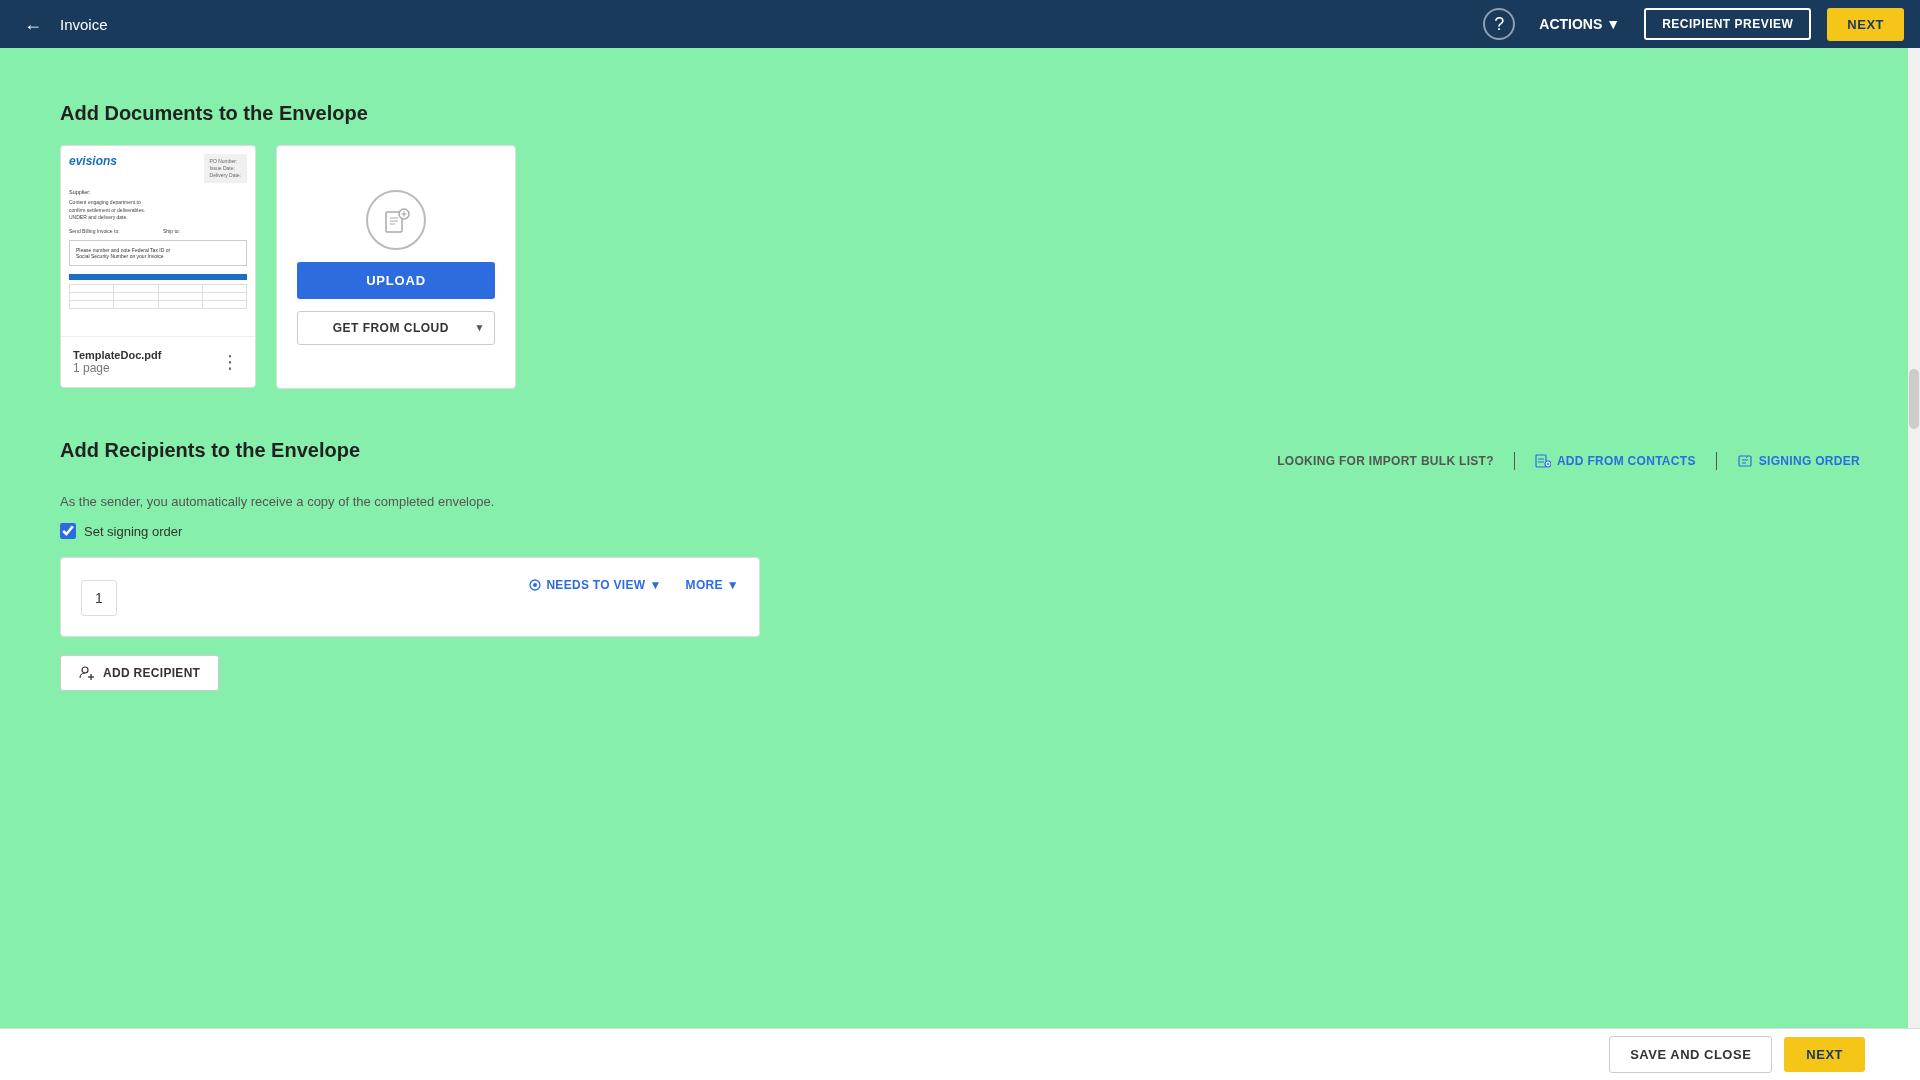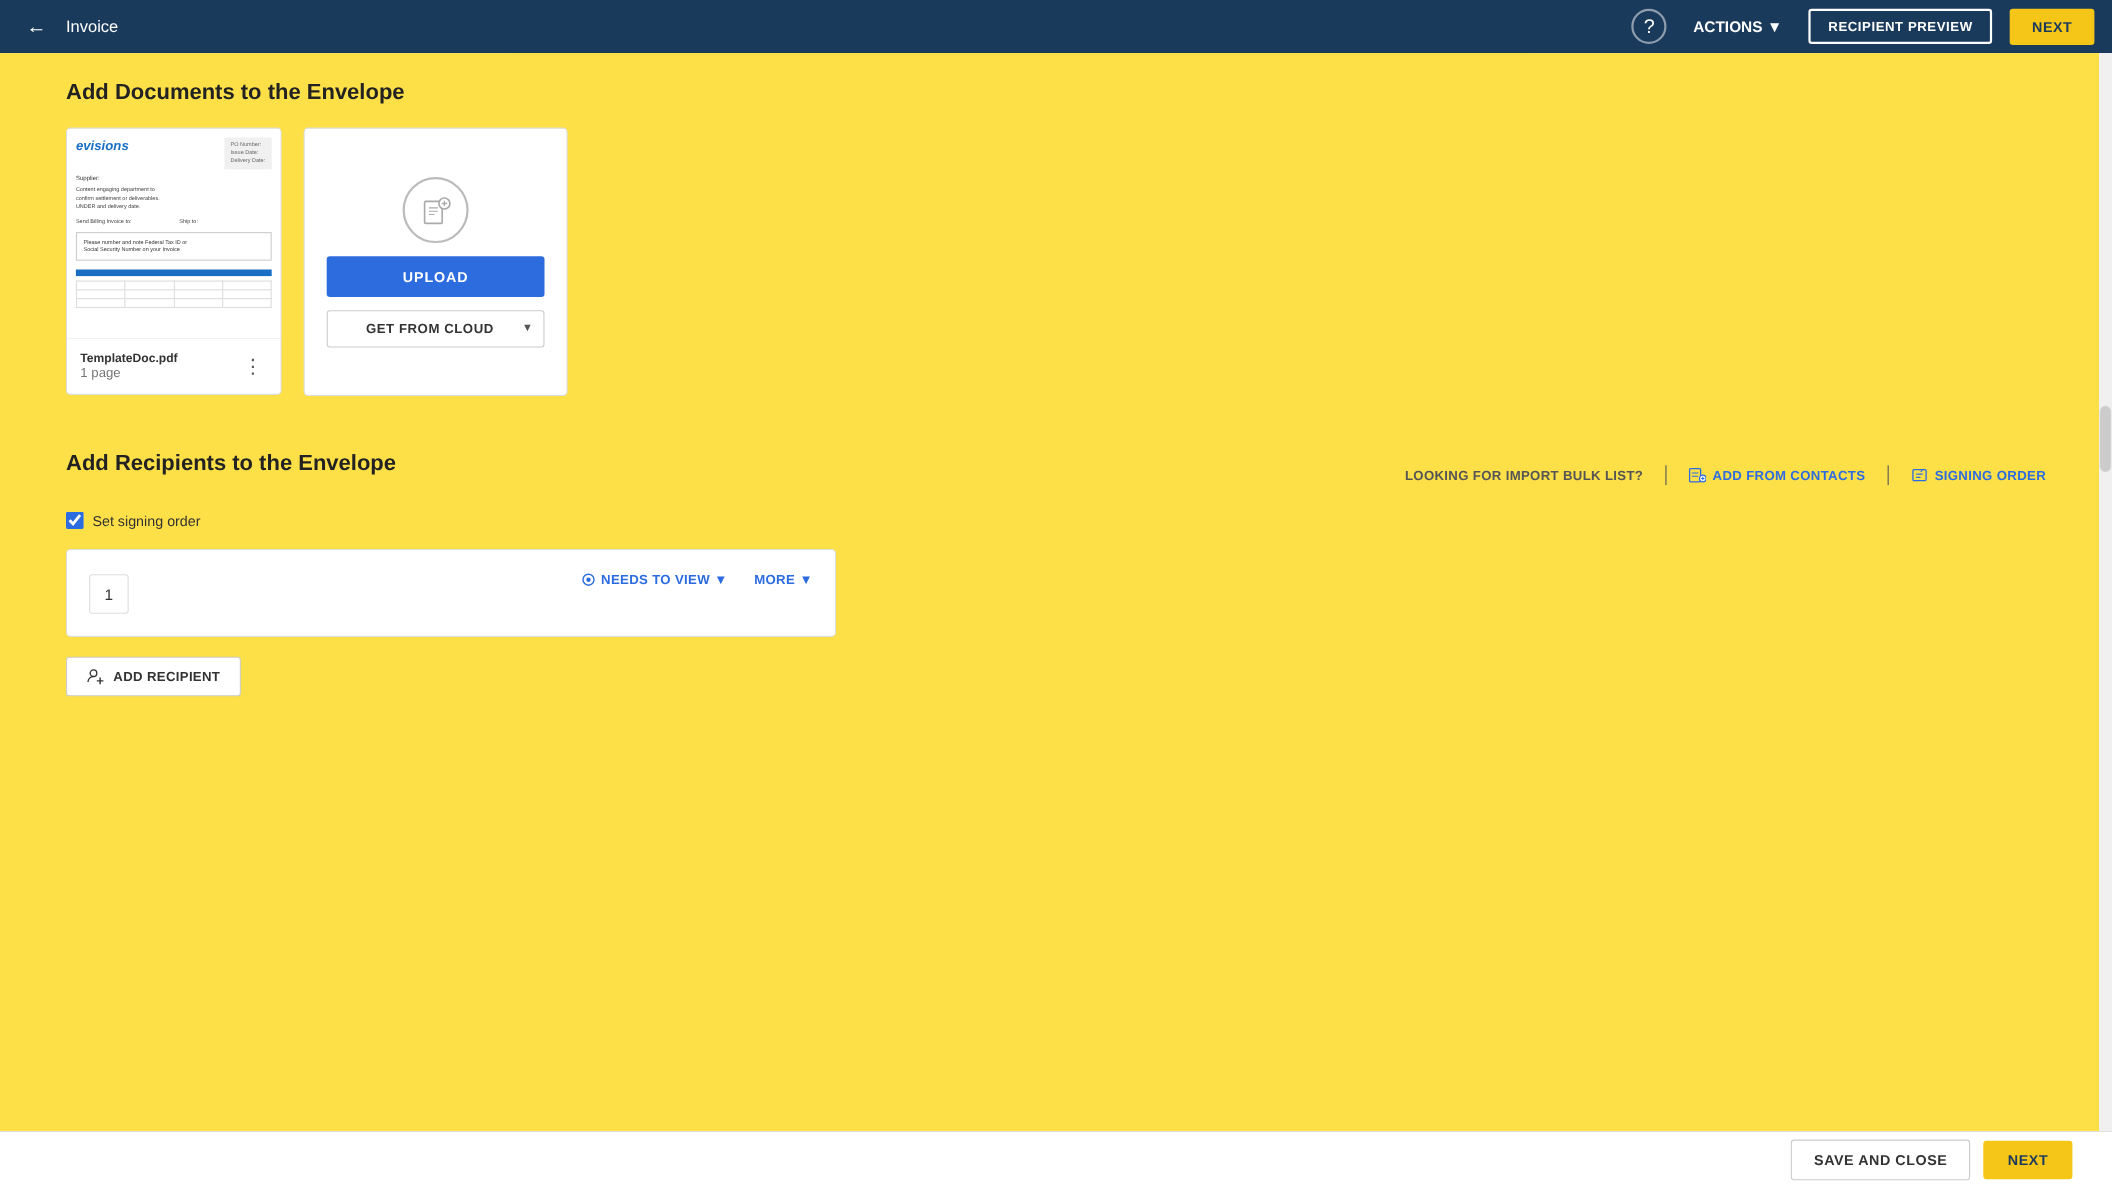--- a/index.html
+++ b/index.html
@@ -55,22 +55,22 @@
       font-weight: 700;
       padding: 9px 20px;
       cursor: pointer;
       border-radius: 3px;
       letter-spacing: 0.5px;
     }
 
     
     .main-content {
       margin-top: 48px;
-      padding: 25px 60px;
-      background: #fde047;
+      padding: 54px 60px;
+      background: #86efac;
       min-height: calc(1080px - 48px);
     }
 
     
     .section-heading {
       font-size: 20px;
       font-weight: 700;
       color: #222;
       margin-bottom: 20px;
     }
@@ -334,21 +334,21 @@
     
     .bottom-bar {
       position: fixed;
       bottom: 0; left: 0; right: 0;
       background: #fff;
       border-top: 1px solid #ddd;
       height: 52px;
       display: flex;
       align-items: center;
       justify-content: flex-end;
-      padding: 0 36px;
+      padding: 0 55px;
       gap: 12px;
       margin-top: 33px;
     }
     .bottom-save-close-btn {
       background: #fff;
       border: 1px solid #ccc;
       border-radius: 3px;
       padding: 10px 20px;
       font-size: 13px;
       font-weight: 700;
@@ -515,20 +515,21 @@
             <rect x="2" y="3" width="12" height="10" rx="1" fill="none" stroke="currentColor" stroke-width="1.2"></rect>
             <line x1="5" y1="7" x2="11" y2="7" stroke="currentColor" stroke-width="1"></line>
             <line x1="5" y1="10" x2="9" y2="10" stroke="currentColor" stroke-width="1"></line>
             <line x1="9" y1="5" x2="11" y2="3" stroke="currentColor" stroke-width="1"></line>
           </svg>
           <span>SIGNING ORDER</span>
         </button>
       </div>
     </div>
 
+    <p class="recipients-subtitle">As the sender, you automatically receive a copy of the completed envelope.</p>
 
     <div class="signing-order-row">
       <input type="checkbox" class="signing-checkbox" id="signing-order-check" checked="" style="">
       <label for="signing-order-check" class="signing-label">Set signing order</label>
     </div>
 
     <div class="recipient-row">
       <div class="recipient-number">1</div>
 
       <div class="recipient-actions">

